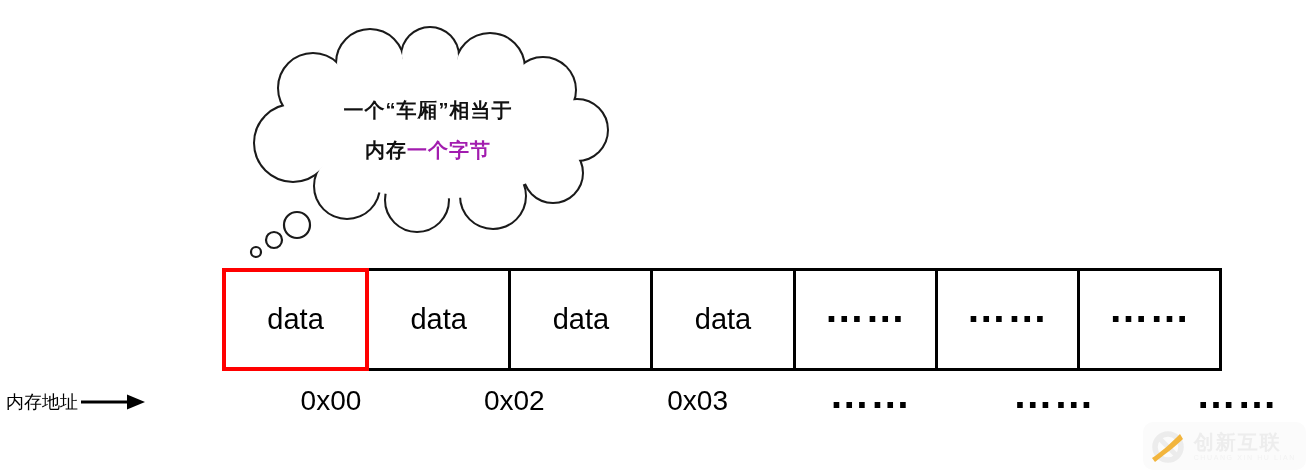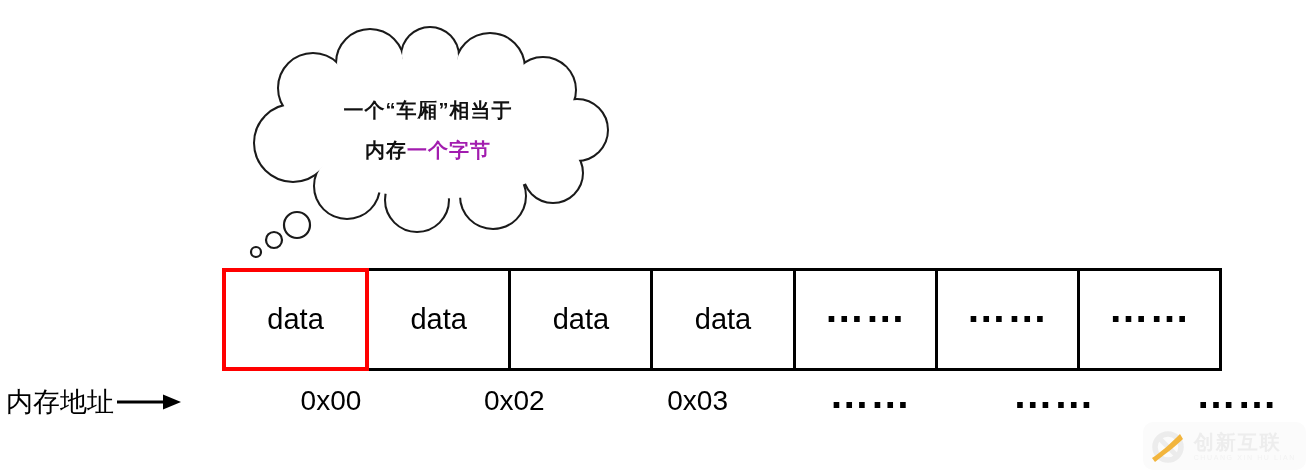--- a/index.html
+++ b/index.html
@@ -26,21 +26,21 @@
   .cell .dots,.addr .dots{
     font-size:40px;font-weight:700;letter-spacing:1px;display:inline-block;
   }
   .cell .dots{transform:translateY(-11px);}
   .addr .dots{transform:translateY(-2px);line-height:20px;}
   
   .addrs{position:absolute;left:178px;top:384px;width:1100px;display:flex;}
   .addr{flex:1;text-align:right;font-size:28px;line-height:34px;color:#000;}
   .addr-caption{
     position:absolute;left:6px;top:387px;display:flex;align-items:center;gap:3px;
-    font-size:27px;line-height:30px;color:#000;font-weight:500;
+    font-size:18px;line-height:30px;color:#000;font-weight:500;
   }
   
   .watermark{
     position:absolute;right:6px;bottom:3px;display:flex;align-items:center;gap:7px;
     background:#fbfbfb;border-radius:10px;padding:5px 10px 5px 6px;
   }
   .wm-texts{display:flex;flex-direction:column;}
   .wm-brand{font-size:20px;font-weight:700;color:#ededed;letter-spacing:2px;line-height:22px;}
   .wm-latin{font-size:7px;color:#f2f2f2;letter-spacing:1.6px;line-height:9px;}
 </style>

